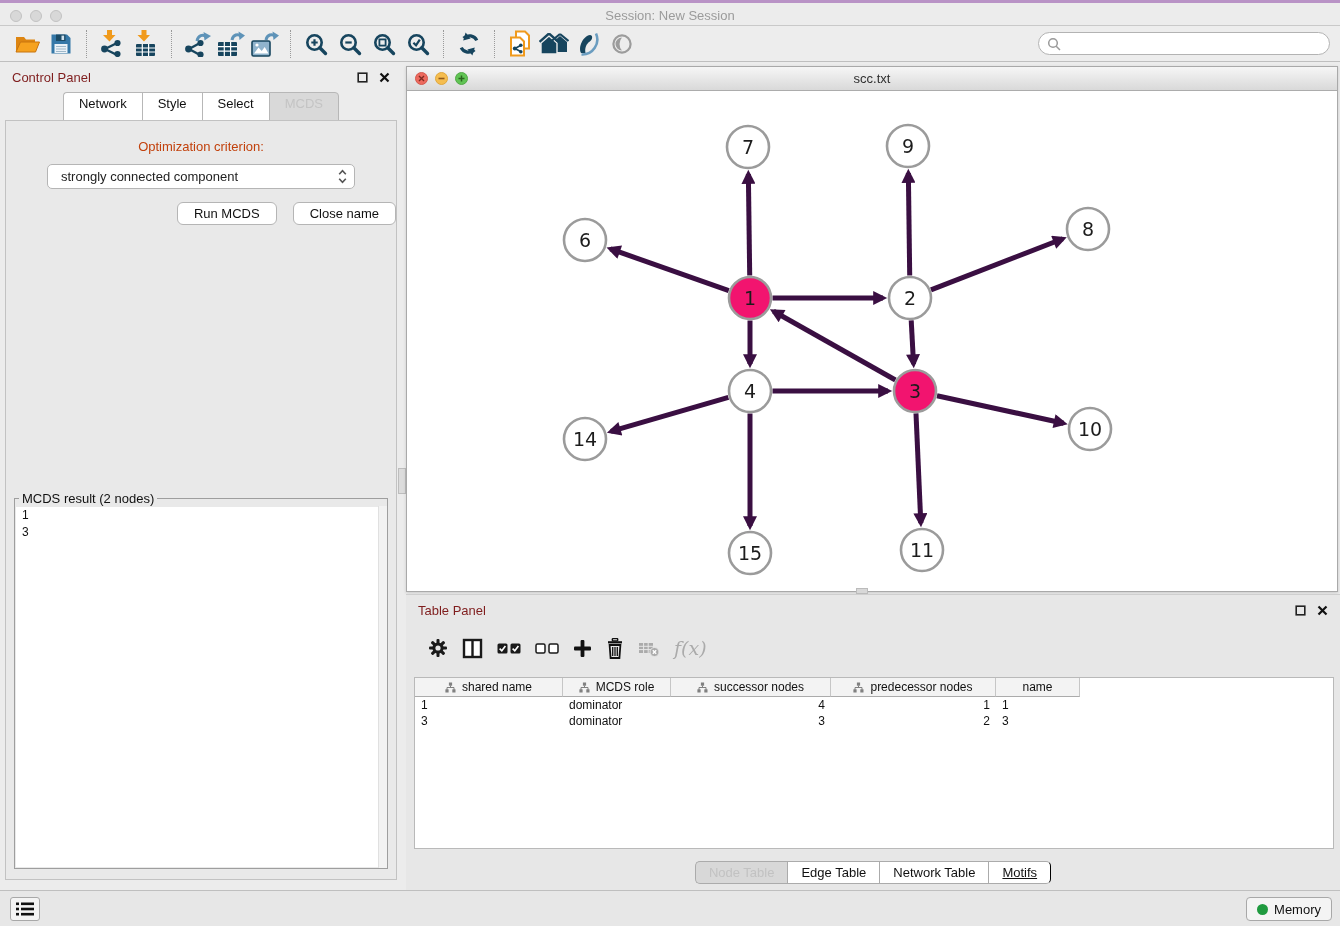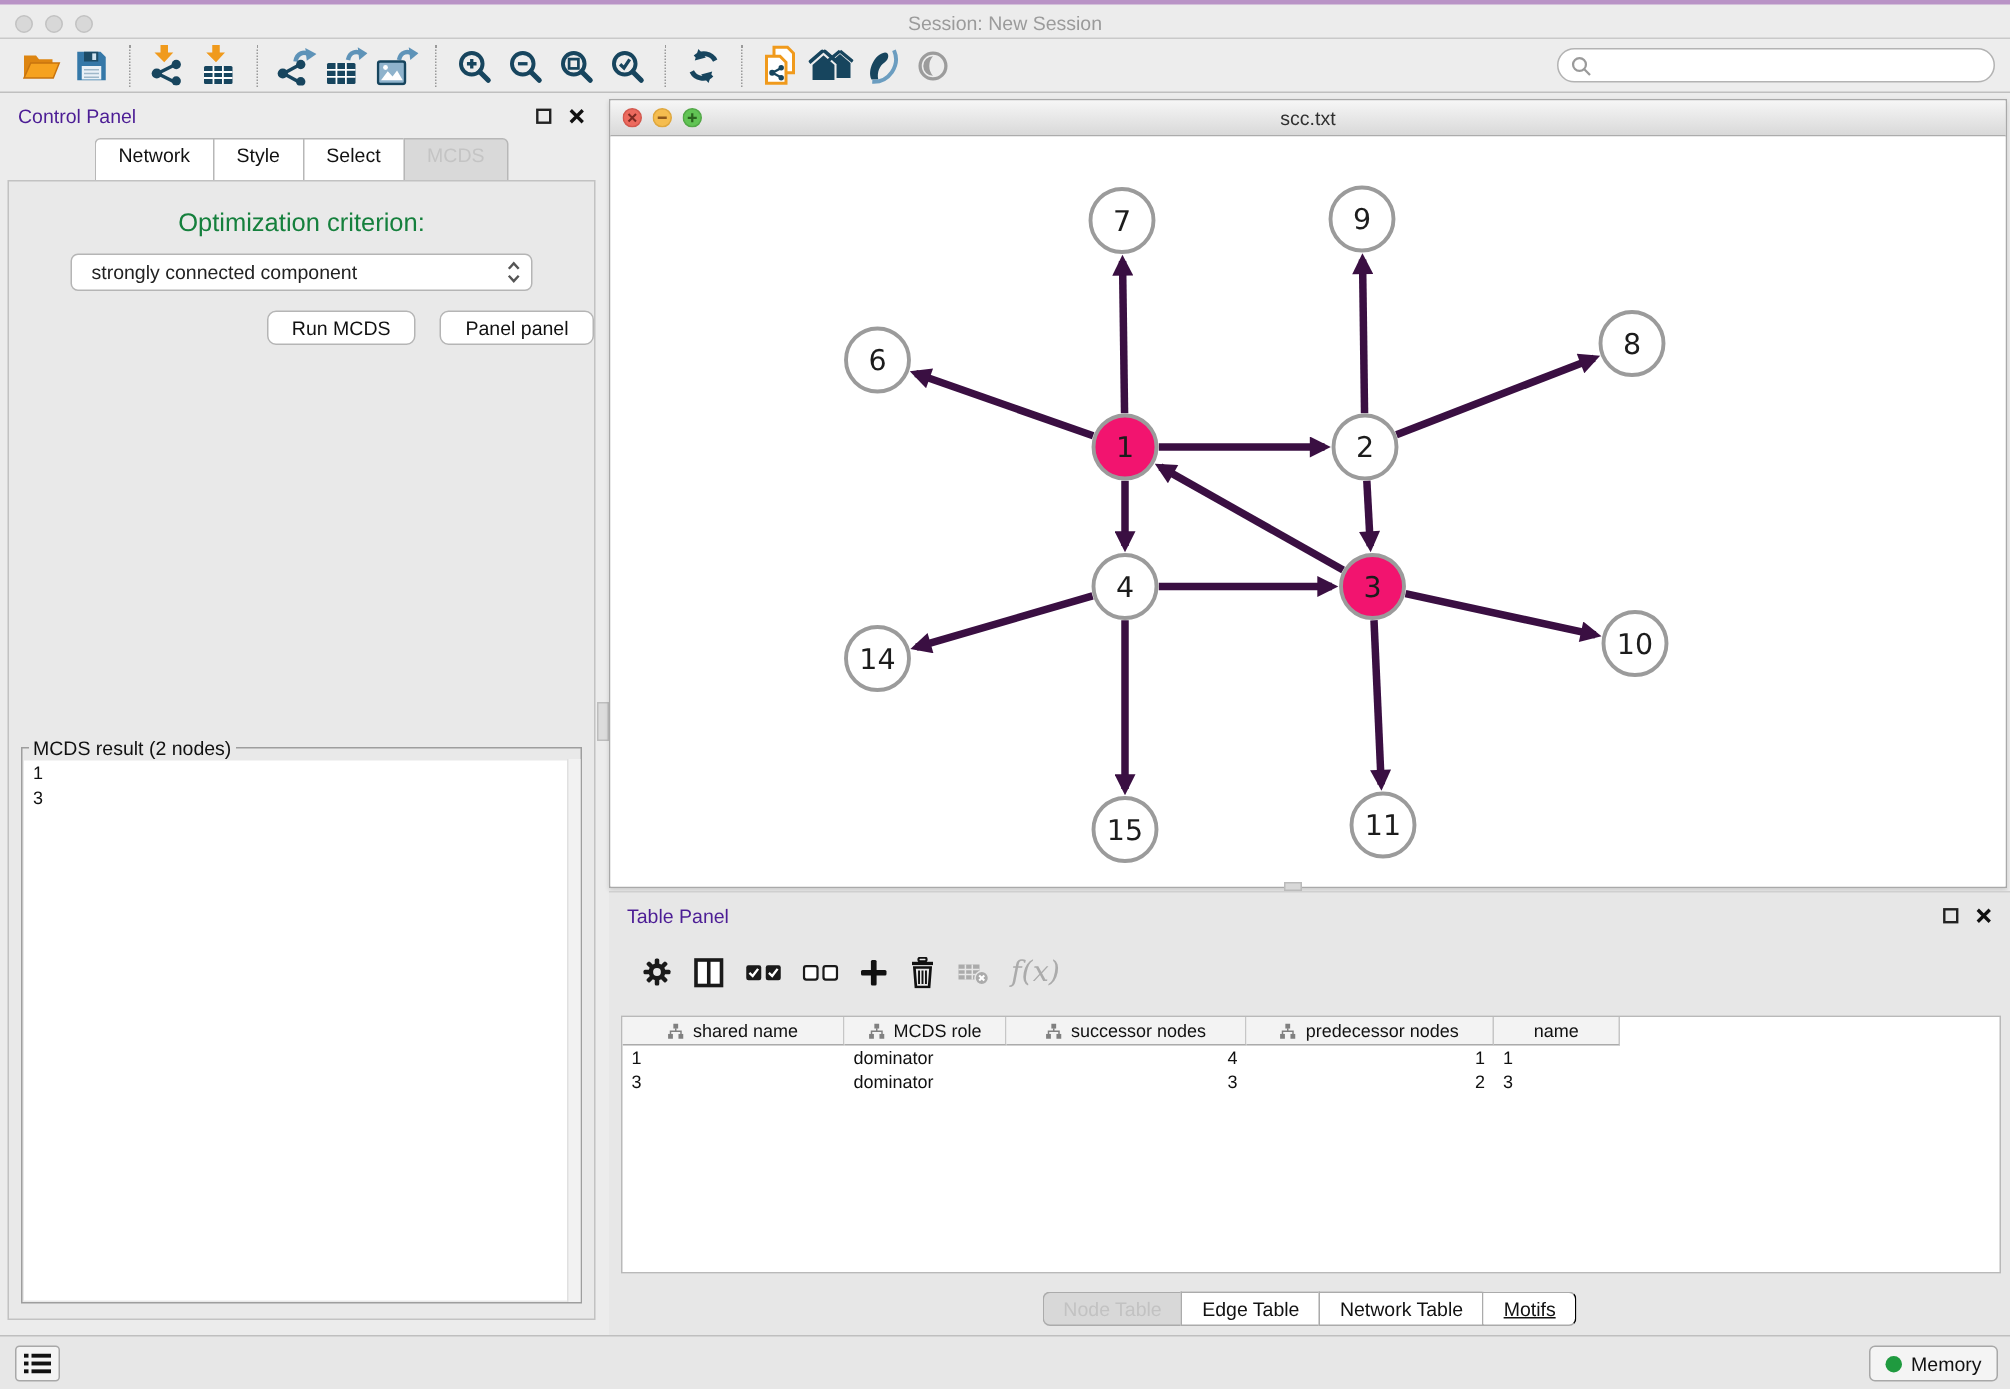--- a/index.html
+++ b/index.html
@@ -19,29 +19,29 @@
     border-bottom:1px solid #BFBFBF; display:flex; align-items:center; padding:0 10px; }
   .tbtn { height:30px; min-width:34px; display:flex; align-items:center; justify-content:center; cursor:default; }
   .tsep { height:28px; border-left:1px dotted #9A9A9A; margin:0 8px; }
   .searchbox { margin-left:auto; width:292px; height:23px; background:#fff; border:1px solid #B3B3B3;
     border-radius:12px; display:flex; align-items:center; padding:0 8px; }
   .searchbox input { border:none; outline:none; flex:1; font-size:12px; background:transparent; margin-left:5px; }
 
   
   .cpanel { position:absolute; left:0; top:62px; width:402px; height:822px; background:#ECECEC; }
   .panel-head { height:30px; display:flex; align-items:center; padding:0 12px; }
-  .panel-title { font-size:13px; color:#4c1d95; }
+  .panel-title { font-size:13px; color:#7f1d1d; }
   .panel-head .ph-icons { margin-left:auto; display:flex; gap:11px; align-items:center; }
   .cp-tabs { height:39px; display:flex; justify-content:center; }
   .cp-tab { font-size:13px; padding:3px 15px; background:#fff; border:1px solid #B7B7B7; border-right:none; color:#111; }
   .cp-tab:first-child { border-radius:4px 0 0 4px; }
   .cp-tab:last-child { border-radius:0 4px 4px 0; border-right:1px solid #B7B7B7; }
   .cp-tab.active { background:#D9D9D9; color:#C4C4C4; }
   .cp-content { position:absolute; left:5px; right:5px; top:58px; bottom:4px; background:#E9E9E9; border:1px solid #C2C2C2; }
-  .opt-label { text-align:center; font-size:17px; margin-top:18px; color:#15803d; }
+  .opt-label { text-align:center; font-size:13px; margin-top:18px; color:#c2410c; }
   .select { width:308px; height:25px; margin:10px auto 0 auto; background:#fff; border:1px solid #B5B5B5;
     border-radius:5px; display:flex; align-items:center; padding:0 7px 0 13px; font-size:13px; }
   .select .sel-text { flex:1; }
   .btn-row { display:flex; justify-content:flex-end; gap:16px; margin-top:13px; }
   .btn { background:#fff; border:1px solid #B5B5B5; border-radius:6px; font-size:13px; padding:2px 16px; height:23px; color:#111; }
   .result-fs { position:absolute; left:8px; right:8px; top:370px; bottom:10px; border:1px solid #9E9E9E; }
   .result-fs legend { font-size:13px; padding:0 3px; margin-left:4px; color:#111; }
   .result-box { position:absolute; left:1px; right:1px; top:1px; bottom:1px; background:#fff; overflow:hidden; }
   .result-line { font-size:12px; line-height:17px; padding-left:6px; color:#111; }
   .result-scroll { position:absolute; right:0; top:0; bottom:0; width:9px; background:#F2F2F2; border-left:1px solid #E0E0E0; }
@@ -270,21 +270,21 @@
     <div class="cp-content">
       <div class="opt-label">Optimization criterion:</div>
       <div class="select">
         <span class="sel-text">strongly connected component</span>
         <svg width="9" height="15" viewBox="0 0 9 15">
           <path d="M1.2 5.2 L4.5 1.6 L7.8 5.2 M1.2 9.8 L4.5 13.4 L7.8 9.8" fill="none" stroke="#555" stroke-width="1.6"></path>
         </svg>
       </div>
       <div class="btn-row">
         <button class="btn">Run MCDS</button>
-        <button class="btn">Panel panel</button>
+        <button class="btn">Close name</button>
       </div>
       <fieldset class="result-fs">
         <legend>MCDS result (2 nodes)</legend>
         <div class="result-box" id="result-box">
             <div class="result-line">1</div>
             <div class="result-line">3</div>
           </div>
         <div class="result-scroll"></div>
       </fieldset>
     </div>

